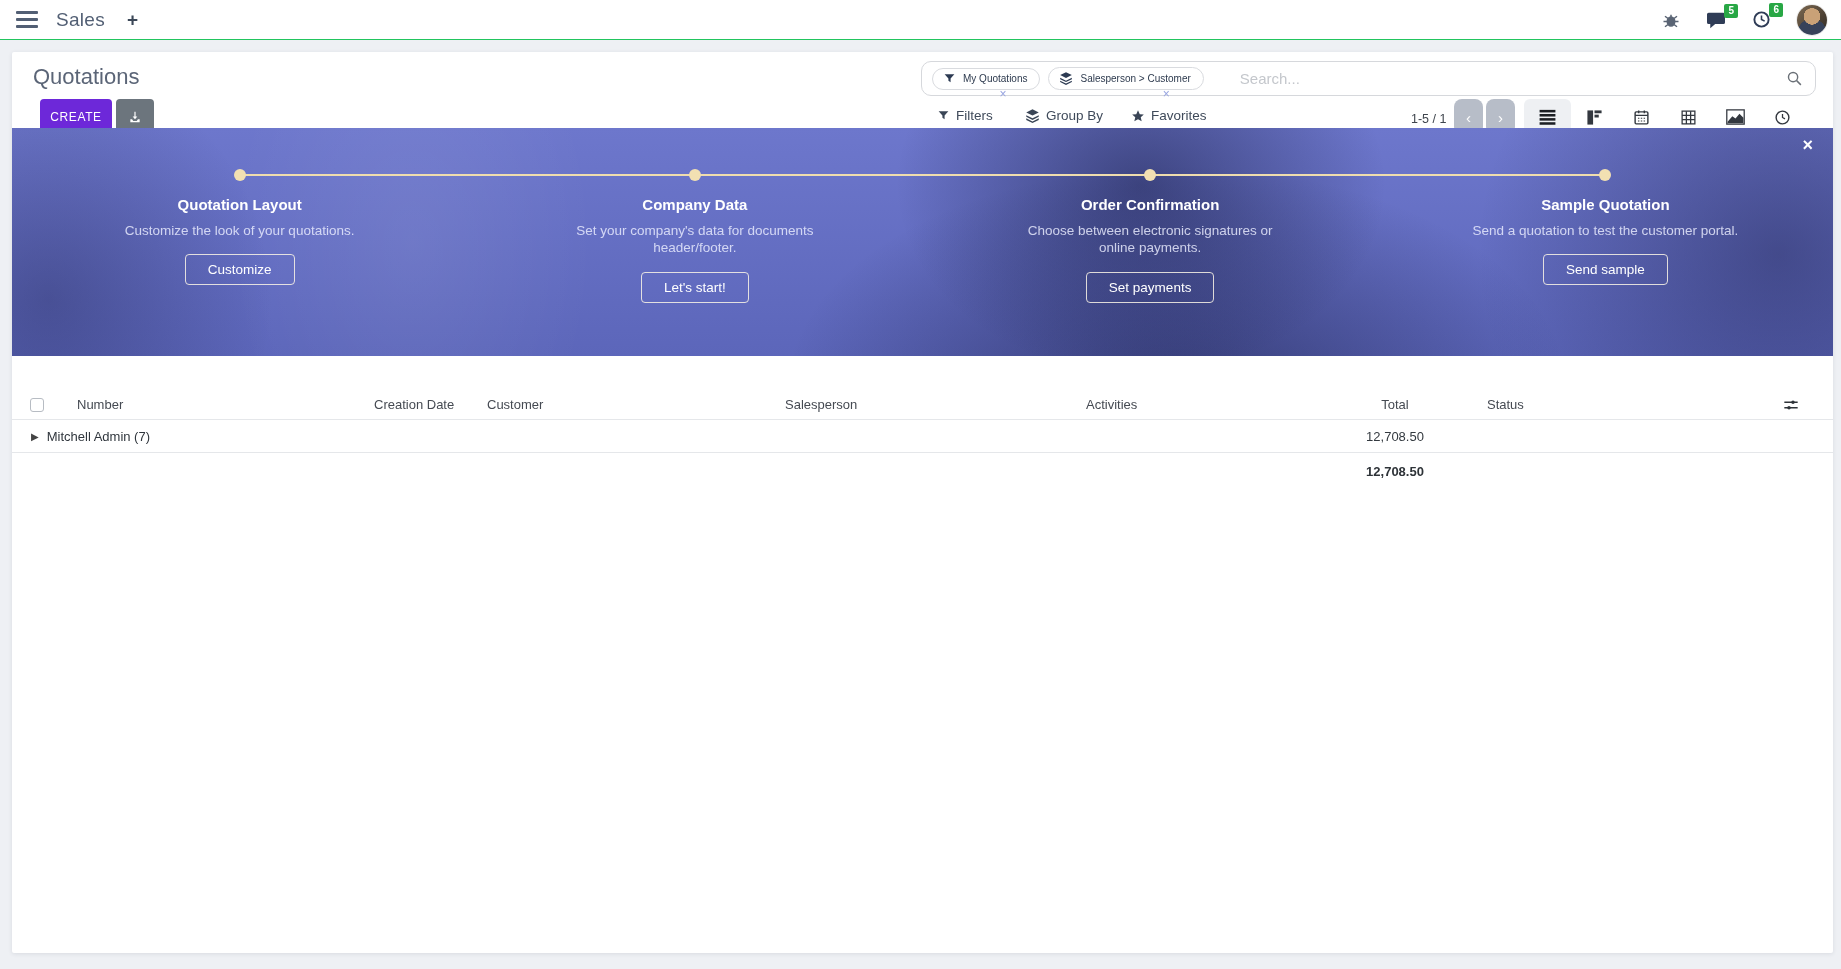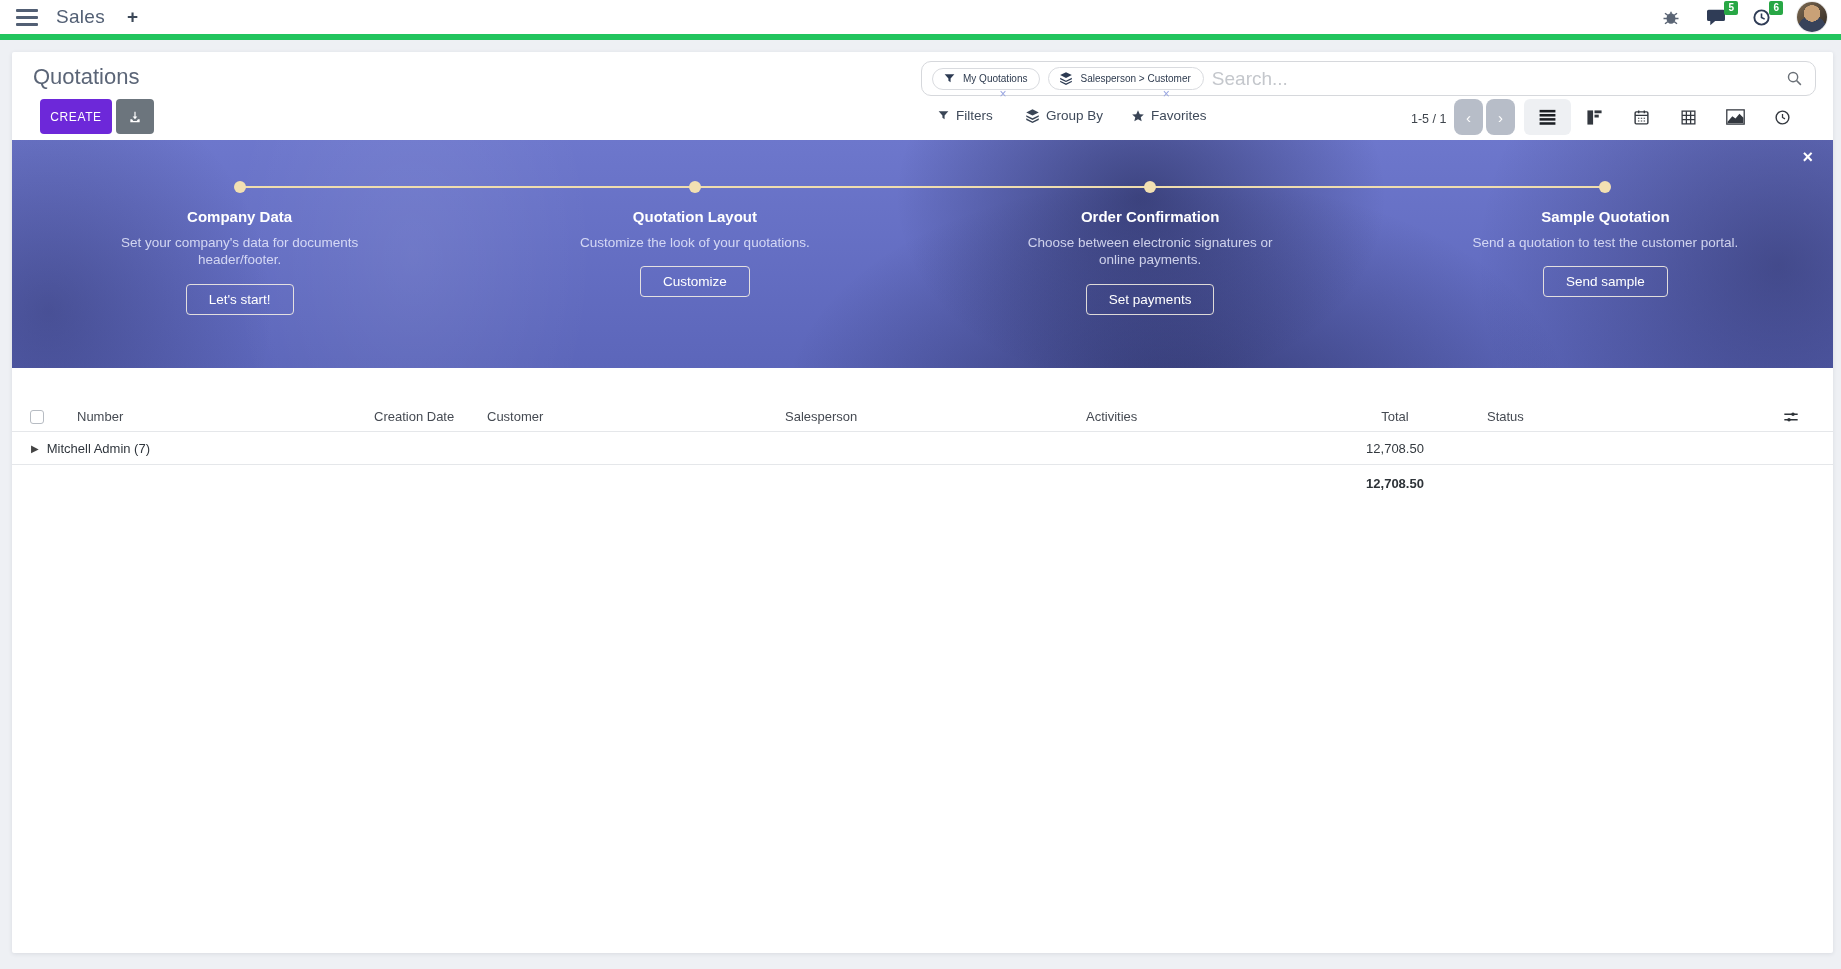--- a/index.html
+++ b/index.html
@@ -5,21 +5,21 @@
   * { margin:0; padding:0; box-sizing:border-box; }
   html,body { width:1841px; height:969px; }
   body {
     font-family:"Liberation Sans", sans-serif;
     background:#eef0f4;
     color:#33393f;
     overflow:hidden;
   }
   
   .navbar{
-    height:40px; background:#ffffff; border-bottom:6px solid #22c55e;
+    height:40px; background:#ffffff; border-bottom:1px solid #22c55e;
     display:flex; align-items:center; padding:0 12px;
   }
   .nav-left{ display:flex; align-items:center; gap:18px; }
   .hamburger{ width:22px; cursor:pointer; display:flex; flex-direction:column; gap:4px; margin-left:4px;}
   .hamburger span{ height:3px; background:#525f74; border-radius:1px; }
   .app-name{ font-size:19px; color:#525f74; letter-spacing:.3px; }
   .plus-btn{ font-size:19px; font-weight:bold; color:#3c4858; cursor:pointer; padding:0 4px; }
   .nav-right{ margin-left:auto; display:flex; align-items:center; gap:26px; padding-right:2px;}
   .nav-icon{ position:relative; cursor:pointer; display:flex; align-items:center; }
   .badge{
@@ -32,21 +32,21 @@
       radial-gradient(circle at 50% 38%, #c9a177 0 34%, rgba(0,0,0,0) 35%),
       radial-gradient(circle at 50% 95%, #37425a 0 45%, rgba(0,0,0,0) 46%),
       linear-gradient(135deg,#7d6a52,#4e4134 60%,#2e2a24);
     cursor:pointer; box-shadow:0 0 0 1px rgba(0,0,0,.08);
   }
   
   .card{
     position:absolute; left:12px; right:8px; top:52px; height:901px;
     background:#ffffff; box-shadow:0 1px 4px rgba(30,35,60,.10); border-radius:2px;
   }
-  .card-header{ position:relative; height:88px; }
+  .card-header{ position:relative; height:76px; }
   .page-title{ position:absolute; left:21px; top:12px; font-size:22px; color:#5b6577; }
   .btn-create{
     position:absolute; left:28px; top:47px; width:72px; height:35px;
     background:#6d28d9; color:#fff; border:none; border-radius:4px;
     font-size:12px; letter-spacing:.6px; cursor:pointer; font-family:inherit;
   }
   .btn-export{
     position:absolute; left:104px; top:47px; width:38px; height:35px;
     background:#6c757d; border:none; border-radius:4px; cursor:pointer;
     display:flex; align-items:center; justify-content:center;
@@ -62,22 +62,22 @@
     display:flex; align-items:center; gap:7px;
     border:1px solid #d9dbdf; border-radius:20px; padding:3px 12px 4px 10px;
     background:#fff; cursor:pointer; white-space:nowrap;
   }
   .facet-label{ font-size:10px; color:#2d3a4e; }
   .facet-remove{
     position:absolute; bottom:-10px; right:34px; font-size:12px; color:#96a3e0;
     cursor:pointer; line-height:1;
   }
   .search-input{
-    flex:1; border:none; outline:none; font-size:19px; color:#333;
-    font-family:inherit; min-width:40px; background:transparent;
+    flex:1; border:none; outline:none; font-size:15px; color:#333;
+    font-family:inherit; min-width:40px; background:transparent;margin-left:28px;
   }
   .search-input::placeholder{ color:#c4c7cc; }
   .search-mag{ cursor:pointer; display:flex; margin-right:2px; }
   
   .ctrl{ position:absolute; top:56px; display:flex; align-items:center; gap:6px;
          font-size:13.5px; color:#3f4a5a; cursor:pointer; }
   .ctrl-filters{ left:925px; }
   .ctrl-groupby{ left:1013px; }
   .ctrl-favorites{ left:1119px; }
   .pager{ position:absolute; left:1399px; top:60px; font-size:12.5px; color:#3f454d; }
@@ -304,28 +304,28 @@
 
   <div class="banner">
     <div class="banner-close">×</div>
     <div class="timeline-line"></div>
     <div class="timeline-dot" style="left:12.5%"></div>
     <div class="timeline-dot" style="left:37.5%"></div>
     <div class="timeline-dot" style="left:62.5%"></div>
     <div class="timeline-dot" style="left:87.5%"></div>
     <div class="steps">
       <div class="step">
+        <div class="step-title">Quotation Layout</div>
+        <div class="step-desc">Customize the look of your quotations.</div>
+        <button class="step-btn">Customize</button>
+      </div>
+      <div class="step">
         <div class="step-title">Company Data</div>
         <div class="step-desc">Set your company's data for documents header/footer.</div>
         <button class="step-btn">Let's start!</button>
-      </div>
-      <div class="step">
-        <div class="step-title">Quotation Layout</div>
-        <div class="step-desc">Customize the look of your quotations.</div>
-        <button class="step-btn">Customize</button>
       </div>
       <div class="step">
         <div class="step-title">Order Confirmation</div>
         <div class="step-desc">Choose between electronic signatures or online payments.</div>
         <button class="step-btn">Set payments</button>
       </div>
       <div class="step">
         <div class="step-title">Sample Quotation</div>
         <div class="step-desc">Send a quotation to test the customer portal.</div>
         <button class="step-btn">Send sample</button>

